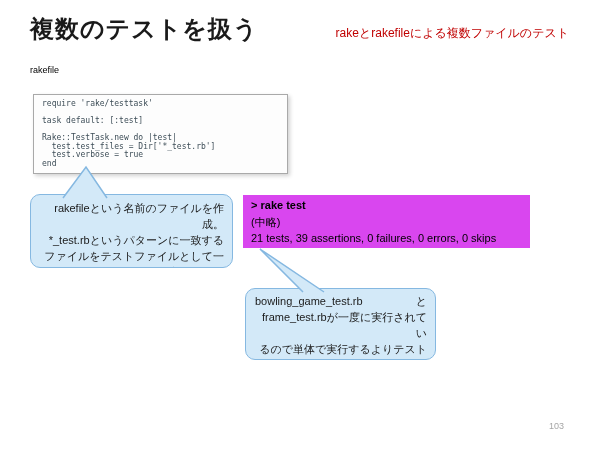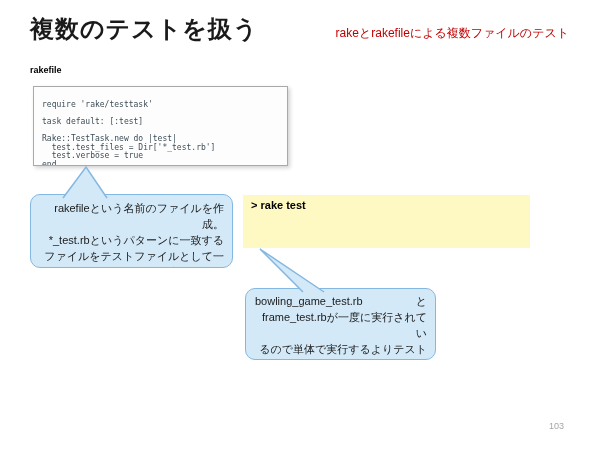--- a/index.html
+++ b/index.html
@@ -8,32 +8,32 @@
     font-family:"Liberation Sans",sans-serif;
   }
   .title{
     position:absolute;left:30px;top:13px;font-size:24px;font-weight:bold;
     color:#1a1a1a;letter-spacing:1px;white-space:nowrap;
   }
   .subtitle{
     position:absolute;right:31px;top:25px;font-size:12px;color:#C00000;white-space:nowrap;
   }
   .code-label{
-    position:absolute;left:30px;top:65px;font-size:9px;font-weight:bold;color:#000;
+    position:absolute;left:30px;top:65px;font-size:9px;font-weight:normal;color:#000;
   }
   .code-box{
-    position:absolute;left:33px;top:86px;width:255px;height:80px;box-sizing:border-box;
+    position:absolute;left:33px;top:94px;width:255px;height:80px;box-sizing:border-box;
     margin:0;background:#fdfdfd;border:1px solid #a9a9a9;
     box-shadow:2px 2px 4px rgba(0,0,0,0.18);
-    padding:14px 8px;font-family:"DejaVu Sans Mono","Liberation Mono",monospace;
+    padding:5px 8px;font-family:"DejaVu Sans Mono","Liberation Mono",monospace;
     font-size:8px;line-height:8.5px;color:#3d4d57;white-space:pre;overflow:hidden;
   }
   .terminal{
     position:absolute;left:243px;top:195px;width:287px;height:53px;box-sizing:border-box;
-    background:#fef9c3;padding:2px 8px;font-size:11px;color:#000;
+    background:#d946ef;padding:2px 8px;font-size:11px;color:#000;
   }
   .term-line{line-height:16.5px;white-space:nowrap;}
   .term-line.bold{font-weight:bold;}
   .bubble{
     position:absolute;background:#D3E9F8;border:1.5px solid #85B8E1;border-radius:10px;
     box-sizing:border-box;color:#1a1a1a;font-size:11px;overflow:hidden;text-align:right;
   }
   .bubble1{left:30px;top:194px;width:203px;height:74px;padding:5px 8px;}
   .bubble2{left:245px;top:288px;width:191px;height:72px;padding:4px 8px 13px 9px;}
   .bubble-lines{white-space:pre-line;line-height:16px;}
@@ -56,20 +56,22 @@
 
 task default: [:test]
 
 Rake::TestTask.new do |test|
   test.test_files = Dir['*_test.rb']
   test.verbose = true
 end</pre>
 
   <div class="terminal">
     <div class="term-line bold">&gt; rake test</div>
+    <div class="term-line">(中略)</div>
+    <div class="term-line">21 tests, 39 assertions, 0 failures, 0 errors, 0 skips</div>
   </div>
 
   <div class="bubble bubble1">
     <div class="bubble-lines">rakefileという名前のファイルを作成。
 *_test.rbというパターンに一致する
 ファイルをテストファイルとして一
 括してテストを実行する。</div>
   </div>
 
   <div class="bubble bubble2">

